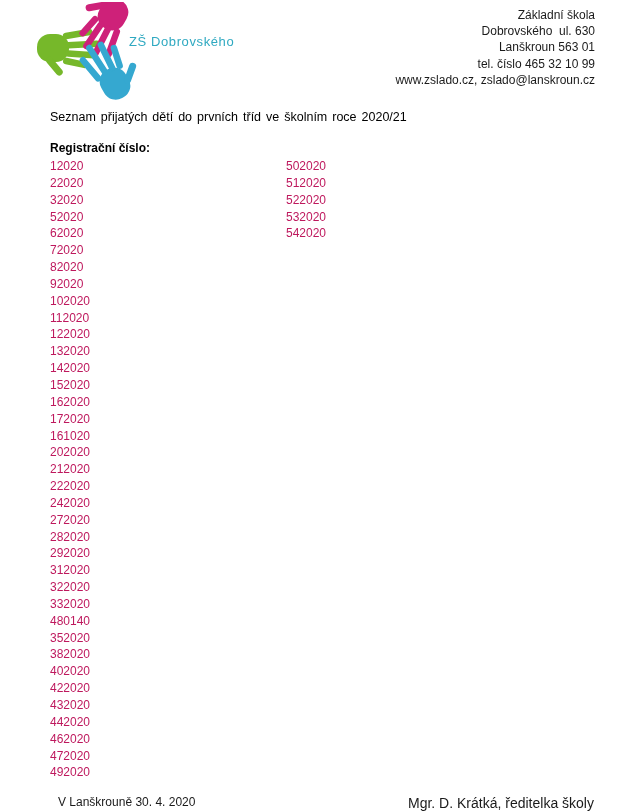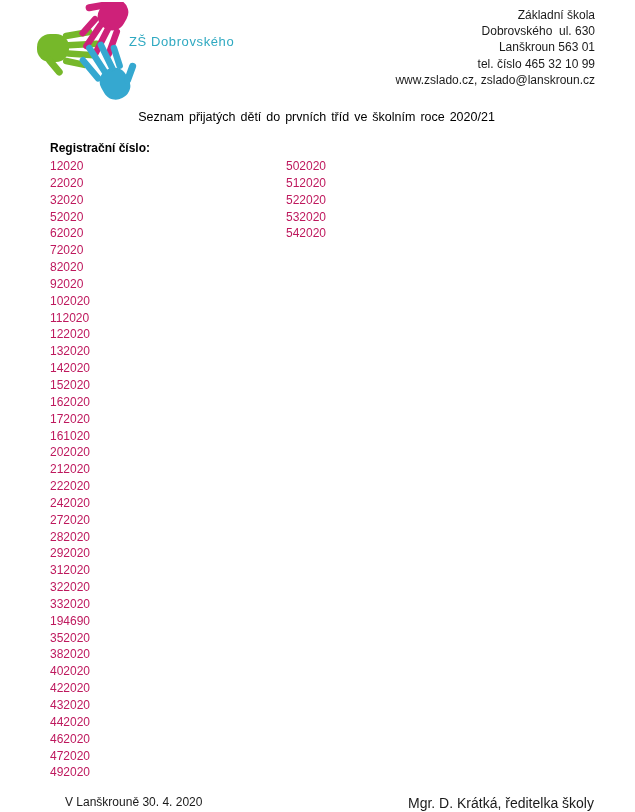--- a/index.html
+++ b/index.html
@@ -25,39 +25,39 @@
   .address {
     position: absolute; top: 7px; right: 40px;
     text-align: right;
     font-size: 12px; line-height: 16.2px;
   }
   .address .addr-line { white-space: pre; }
 
   
   .title-wrap {
     position: absolute; top: 107px; left: 50px; right: 52px;
-    text-align: center;
+    text-align: left;
   }
   .doc-title { font-size: 12.5px; word-spacing: 1.5px; color: #000; }
 
   
   .list-label {
     position: absolute; left: 50px; top: 141px;
     font-size: 12px; font-weight: bold; color: #000;
   }
   .reg-col {
     position: absolute; top: 158px;
     font-size: 12px; line-height: 16.85px; color: #be185d;
   }
   .col1 { left: 50px; }
   .col2 { left: 286px; }
   .num { white-space: nowrap; }
 
   
-  .footer-left  { position: absolute; left: 65px;  top: 795px; font-size: 12px; }
+  .footer-left  { position: absolute; left: 58px;  top: 795px; font-size: 12px; }
   .footer-right { position: absolute; left: 408px; top: 795px; font-size: 14px; }
 </style>
 </head>
 <body>
 
 <div class="page">
 
   <svg class="logo-svg" width="105" height="98" viewBox="0 0 105 98" aria-hidden="true">
     <defs>
       <g id="hand">
@@ -110,21 +110,21 @@
       <div class="num">202020</div>
       <div class="num">212020</div>
       <div class="num">222020</div>
       <div class="num">242020</div>
       <div class="num">272020</div>
       <div class="num">282020</div>
       <div class="num">292020</div>
       <div class="num">312020</div>
       <div class="num">322020</div>
       <div class="num">332020</div>
-      <div class="num">194690</div>
+      <div class="num">480140</div>
       <div class="num">352020</div>
       <div class="num">382020</div>
       <div class="num">402020</div>
       <div class="num">422020</div>
       <div class="num">432020</div>
       <div class="num">442020</div>
       <div class="num">462020</div>
       <div class="num">472020</div>
       <div class="num">492020</div>
     </div>

